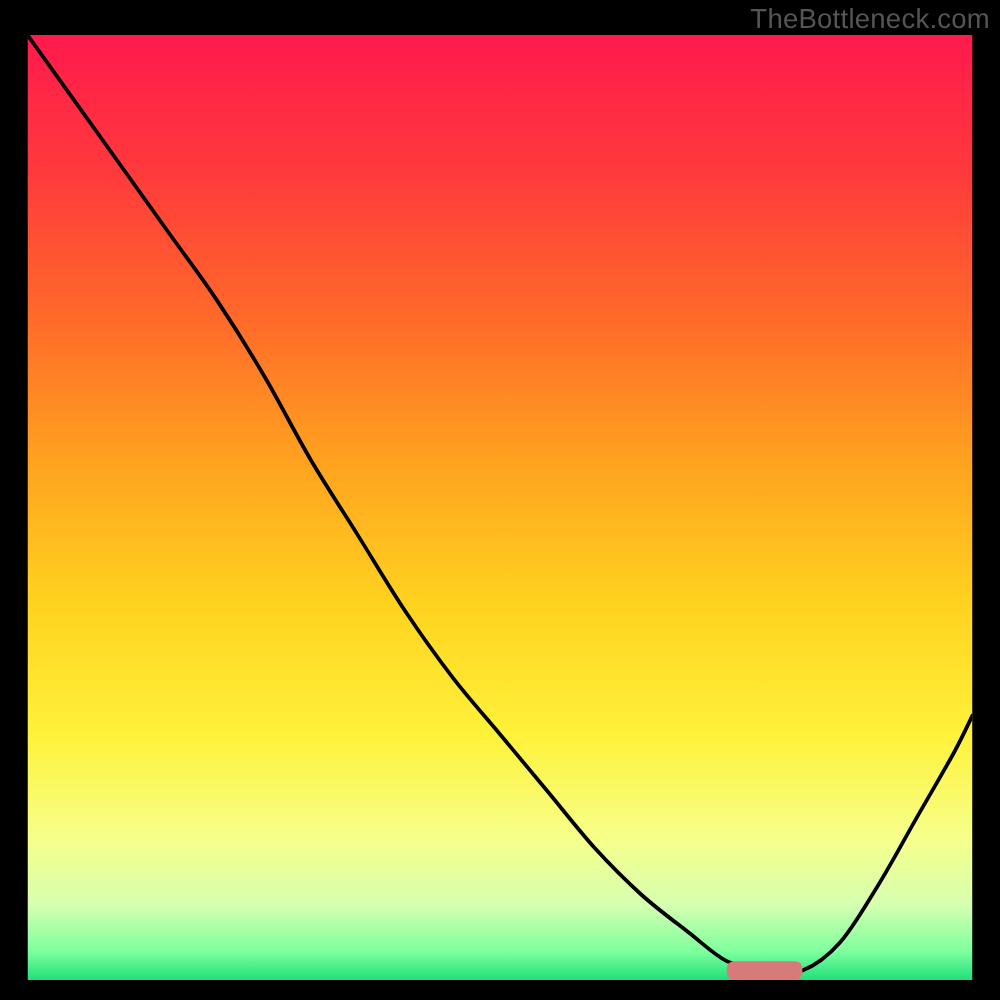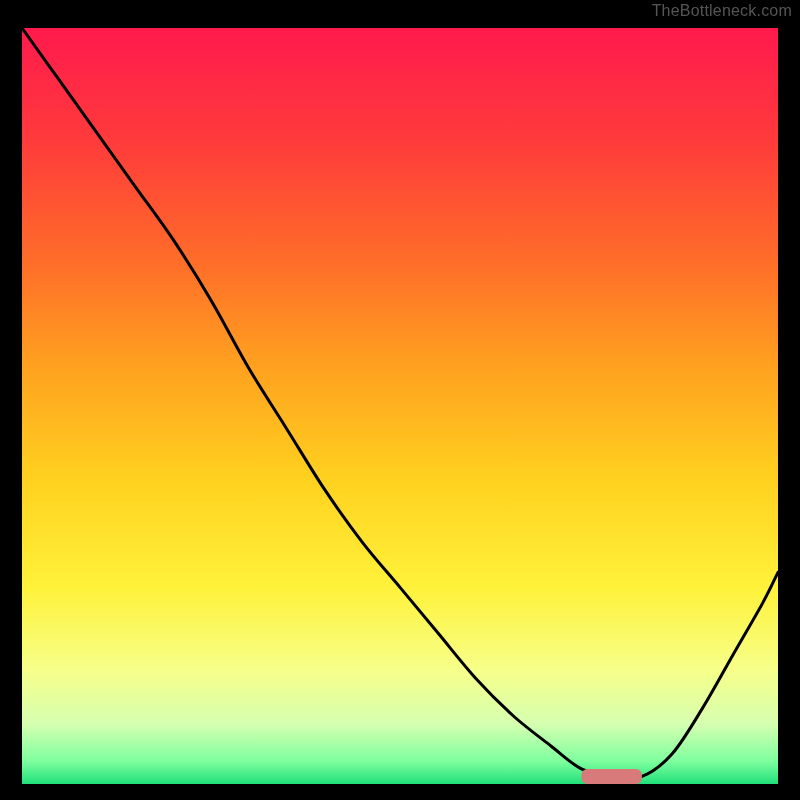--- a/index.html
+++ b/index.html
@@ -14,21 +14,21 @@
   .container {
     position: relative;
     width: 800px;
     height: 800px;
   }
   .watermark {
     position: absolute;
     top: 2px;
     right: 8px;
     color: #555;
-    font-size: 16px;
+    font-size: 22px;
     font-weight: 500;
     z-index: 5;
     letter-spacing: 0.2px;
   }
   .chart-frame {
     position: absolute;
     left: 22px;
     top: 28px;
     width: 756px;
     height: 756px;

